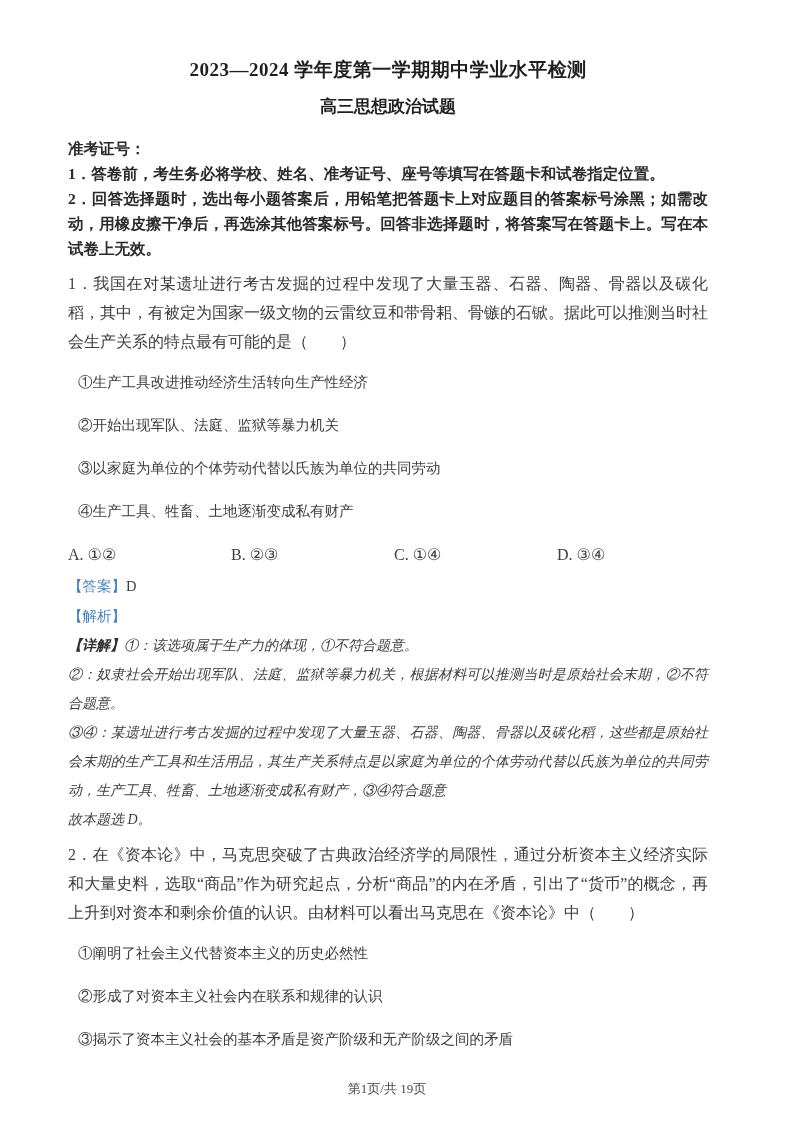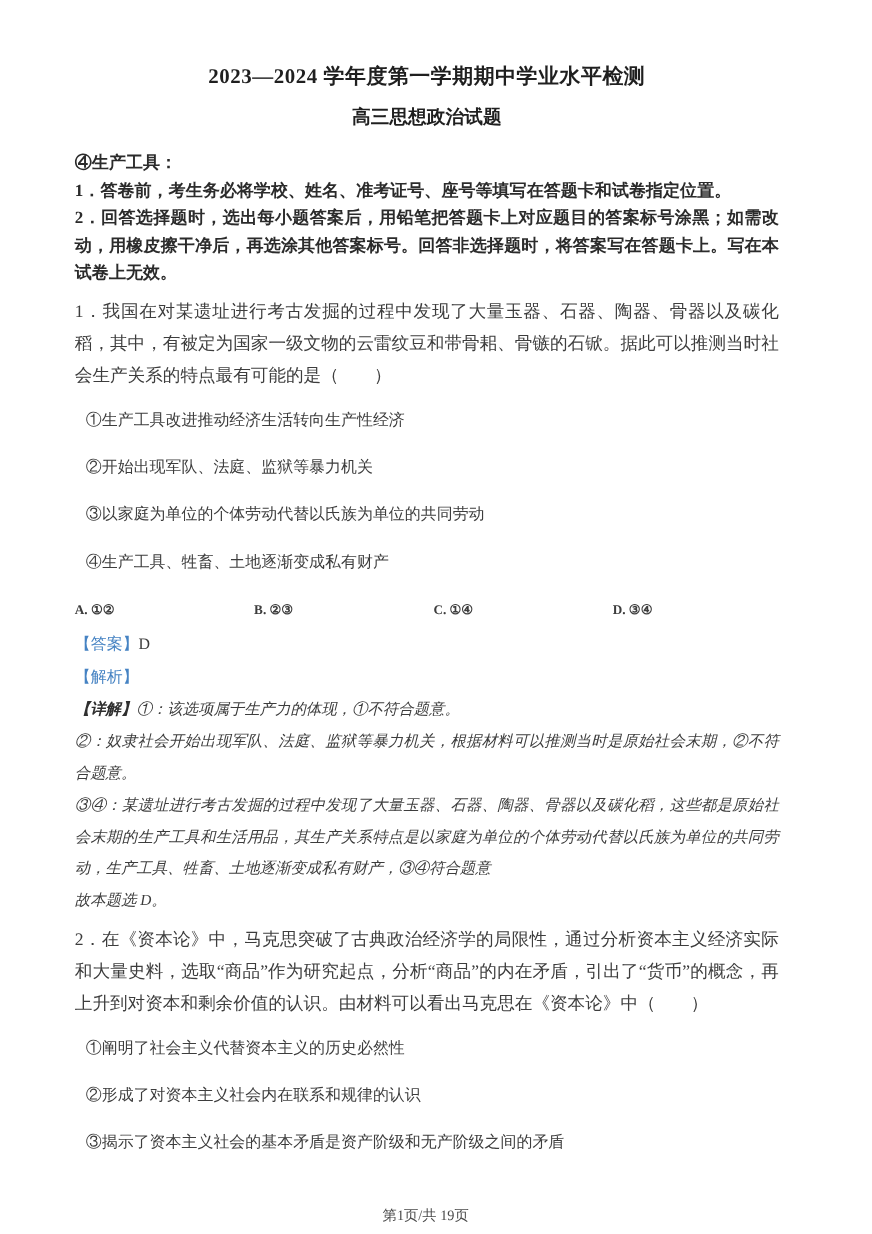--- a/index.html
+++ b/index.html
@@ -51,51 +51,51 @@
     font-size: 16px; line-height: 29px;
     text-align: justify;
   }
   .stem-2 { margin-top: 6px; }
   .option {
     margin: 10px;
     font-size: 14.5px; line-height: 33px;
   }
   .choices {
     margin: 0;
-    font-size: 12px; line-height: 33px; font-weight: bold;
+    font-size: 16px; line-height: 33px;
   }
   .choices .choice { display: inline-block; width: 163px; }
   .choices .choice-last { width: auto; }
   .answer-line, .analysis-line {
     margin: 0;
     font-size: 14.5px; line-height: 30px;
   }
   .blue { color: #4683c3; }
   .detail {
     margin: 0;
     font-size: 14px; line-height: 29px;
     text-align: justify;
     font-style: italic;
   }
   .detail-label { color: #2f2f2f; font-weight: bold; }
   .footer {
-    position: absolute; left: 0; right: 0; bottom: 8px;
+    position: absolute; left: 0; right: 0; bottom: 24px;
     text-align: center;
     font-size: 13px; color: #4a4a4a;
   }
 </style>
 </head>
 <body>
 
 <div class="page">
 
   <h1 class="title">2023—2024 学年度第一学期期中学业水平检测</h1>
   <h2 class="subtitle">高三思想政治试题</h2>
 
-  <p class="notice-heading">④生产工具：</p>
+  <p class="notice-heading">准考证号：</p>
   <p class="notice">1．答卷前，考生务必将学校、姓名、准考证号、座号等填写在答题卡和试卷指定位置。</p>
   <p class="notice">2．回答选择题时，选出每小题答案后，用铅笔把答题卡上对应题目的答案标号涂黑；如需改动，用橡皮擦干净后，再选涂其他答案标号。回答非选择题时，将答案写在答题卡上。写在本试卷上无效。</p>
 
 
   <p class="stem">1．我国在对某遗址进行考古发掘的过程中发现了大量玉器、石器、陶器、骨器以及碳化稻，其中，有被定为国家一级文物的云雷纹豆和带骨耜、骨镞的石锨。据此可以推测当时社会生产关系的特点最有可能的是（　　）</p>
   <p class="option">①生产工具改进推动经济生活转向生产性经济</p>
   <p class="option">②开始出现军队、法庭、监狱等暴力机关</p>
   <p class="option">③以家庭为单位的个体劳动代替以氏族为单位的共同劳动</p>
   <p class="option">④生产工具、牲畜、土地逐渐变成私有财产</p>
 

